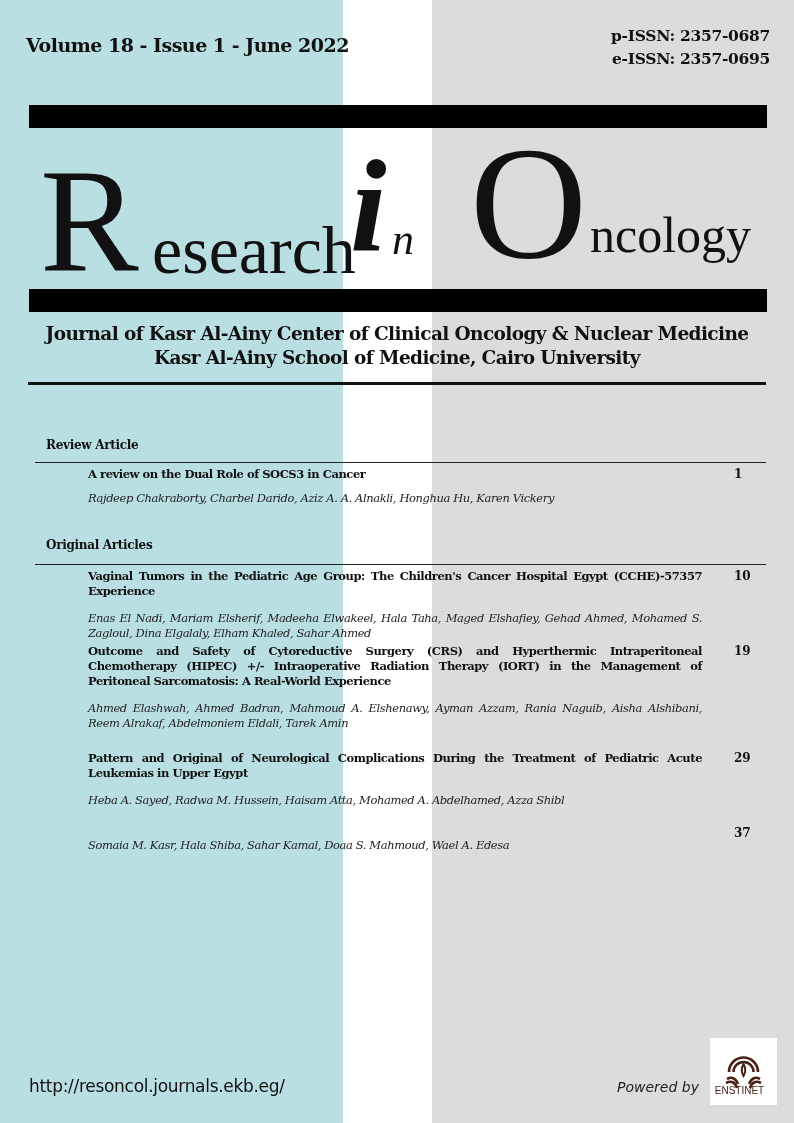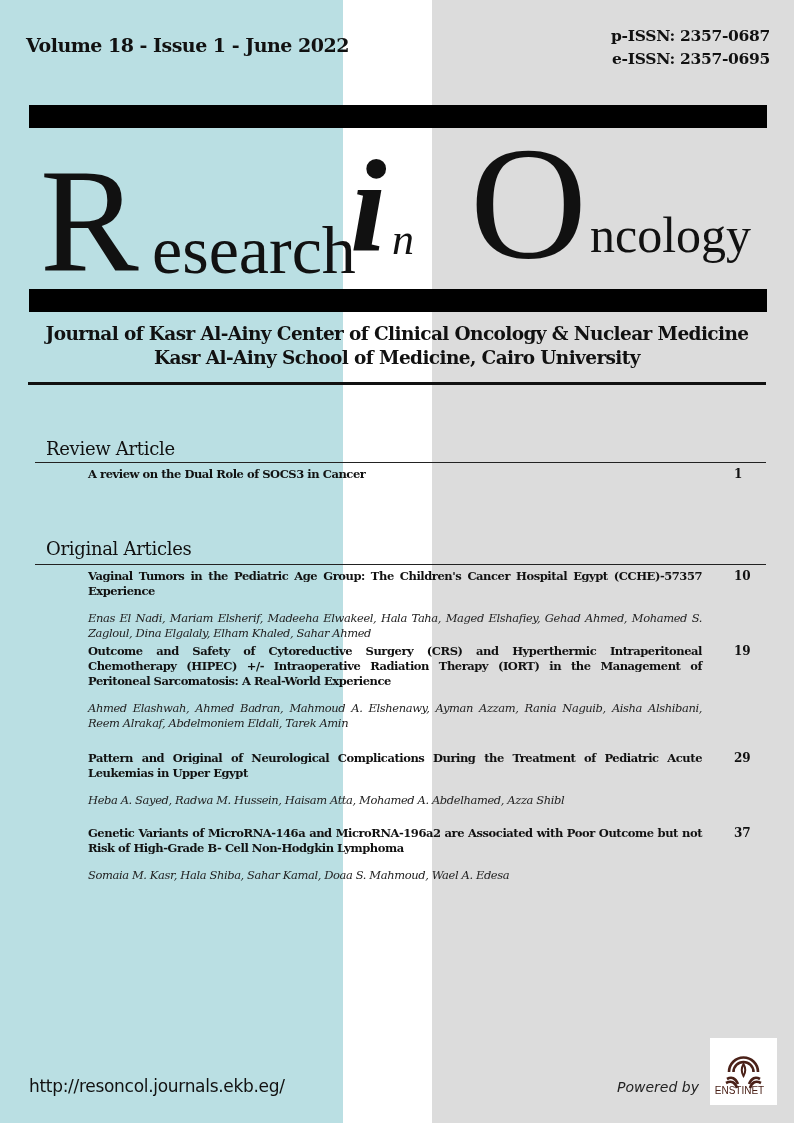--- a/index.html
+++ b/index.html
@@ -15,21 +15,21 @@
   .title-row { left:0; top:130px; width:794px; height:150px; font-family:"Liberation Serif", serif; }
   .cap { position:absolute; line-height:1; }
   .cap-R { left:40px; top:17px; font-size:148px; }
   .low-esearch { left:152px; top:86px; font-size:68px; }
   .cap-i { left:350px; top:10px; font-size:132px; font-style:italic; font-weight:bold; }
   .low-n { left:392px; top:88px; font-size:44px; font-style:italic; }
   .cap-O { left:470px; top:-8px; font-size:162px; }
   .low-ncology { left:590px; top:80px; font-size:50px; }
   .subtitle { left:0; width:794px; top:322px; text-align:center; font-size:18.5px; font-weight:bold; line-height:24px; letter-spacing:-0.6px; }
   .rule { left:28px; width:738px; height:3px; background:#111; top:382px; }
-  .section-label { left:46px; font-size:18px; font-weight:normal; letter-spacing:-0.3px; }
+  .section-label { left:46px; font-size:12px; font-weight:bold; letter-spacing:-0.3px; }
   .section-rule { left:35px; width:731px; height:1px; background:#222; }
   .article { left:88px; width:614px; }
   .a-title { font-size:11.5px; font-weight:bold; line-height:15px; letter-spacing:-0.45px; text-align:justify; }
   .a-authors { font-size:11.5px; font-style:italic; line-height:15px; margin-top:12px; letter-spacing:-0.4px; text-align:justify; color:#222; }
   .a-page { position:absolute; left:646px; top:0; width:40px; font-size:12px; font-weight:bold; }
   .url { left:29px; top:1076px; font-family:"DejaVu Sans", sans-serif; font-size:17px; letter-spacing:-0.3px; }
   .powered { left:617px; top:1079px; font-family:"DejaVu Sans", sans-serif; font-size:14px; color:#222;font-style:italic; }
   .logo { left:710px; top:1038px; width:67px; height:67px; background:#fff; }
   .logo-text { position:absolute; bottom:9px; left:0; width:59px; text-align:center; font-family:"Liberation Sans", sans-serif; font-size:10px; color:#4a2118; }
 </style>
@@ -63,20 +63,21 @@
   <div>Journal of Kasr Al-Ainy Center of Clinical Oncology &amp; Nuclear Medicine</div>
   <div>Kasr Al-Ainy School of Medicine, Cairo University</div>
 </div>
 <div class="abs rule"></div>
 
 <div class="abs section-label" style="top:438px;">Review Article</div>
 <div class="abs section-rule" style="top:462px;"></div>
 
 <div class="abs article" style="top:467px;">
   <div class="a-title">A review on the Dual Role of SOCS3 in Cancer</div>
+  <div class="a-authors" style="margin-top:9px;">Rajdeep Chakraborty, Charbel Darido, Aziz A. A. Alnakli, Honghua Hu, Karen Vickery</div>
   <div class="a-page">1</div>
 </div>
 
 <div class="abs section-label" style="top:538px;">Original Articles</div>
 <div class="abs section-rule" style="top:564px;"></div>
 
 <div class="abs article" style="top:569px;">
   <div class="a-title">Vaginal Tumors in the Pediatric Age Group: The Children's Cancer Hospital Egypt (CCHE)-57357 Experience</div>
   <div class="a-authors">Enas El Nadi, Mariam Elsherif, Madeeha Elwakeel, Hala Taha, Maged Elshafiey, Gehad Ahmed, Mohamed S. Zagloul, Dina Elgalaly, Elham Khaled, Sahar Ahmed</div>
   <div class="a-page">10</div>
@@ -88,21 +89,20 @@
   <div class="a-page">19</div>
 </div>
 
 <div class="abs article" style="top:751px;">
   <div class="a-title">Pattern and Original of Neurological Complications During the Treatment of Pediatric Acute Leukemias in Upper Egypt</div>
   <div class="a-authors">Heba A. Sayed, Radwa M. Hussein, Haisam Atta, Mohamed A. Abdelhamed, Azza Shibl</div>
   <div class="a-page">29</div>
 </div>
 
 <div class="abs article" style="top:826px;">
-  <div class="a-title">Genetic Variants of MicroRNA-146a and MicroRNA-196a2 are Associated with Poor Outcome but not Risk of High-Grade B- Cell Non-Hodgkin Lymphoma</div>
   <div class="a-authors">Somaia M. Kasr, Hala Shiba, Sahar Kamal, Doaa S. Mahmoud, Wael A. Edesa</div>
   <div class="a-page">37</div>
 </div>
 
 <div class="abs url">http://resoncol.journals.ekb.eg/</div>
 <div class="abs powered">Powered by</div>
 <div class="abs logo">
   <svg width="67" height="67" viewBox="0 0 67 67" style="position:absolute;left:0;top:0;">
     <g fill="none" stroke="#4a2118" stroke-width="2.6">
       <path d="M19 34 A14.5 14.5 0 0 1 48 34"></path>

